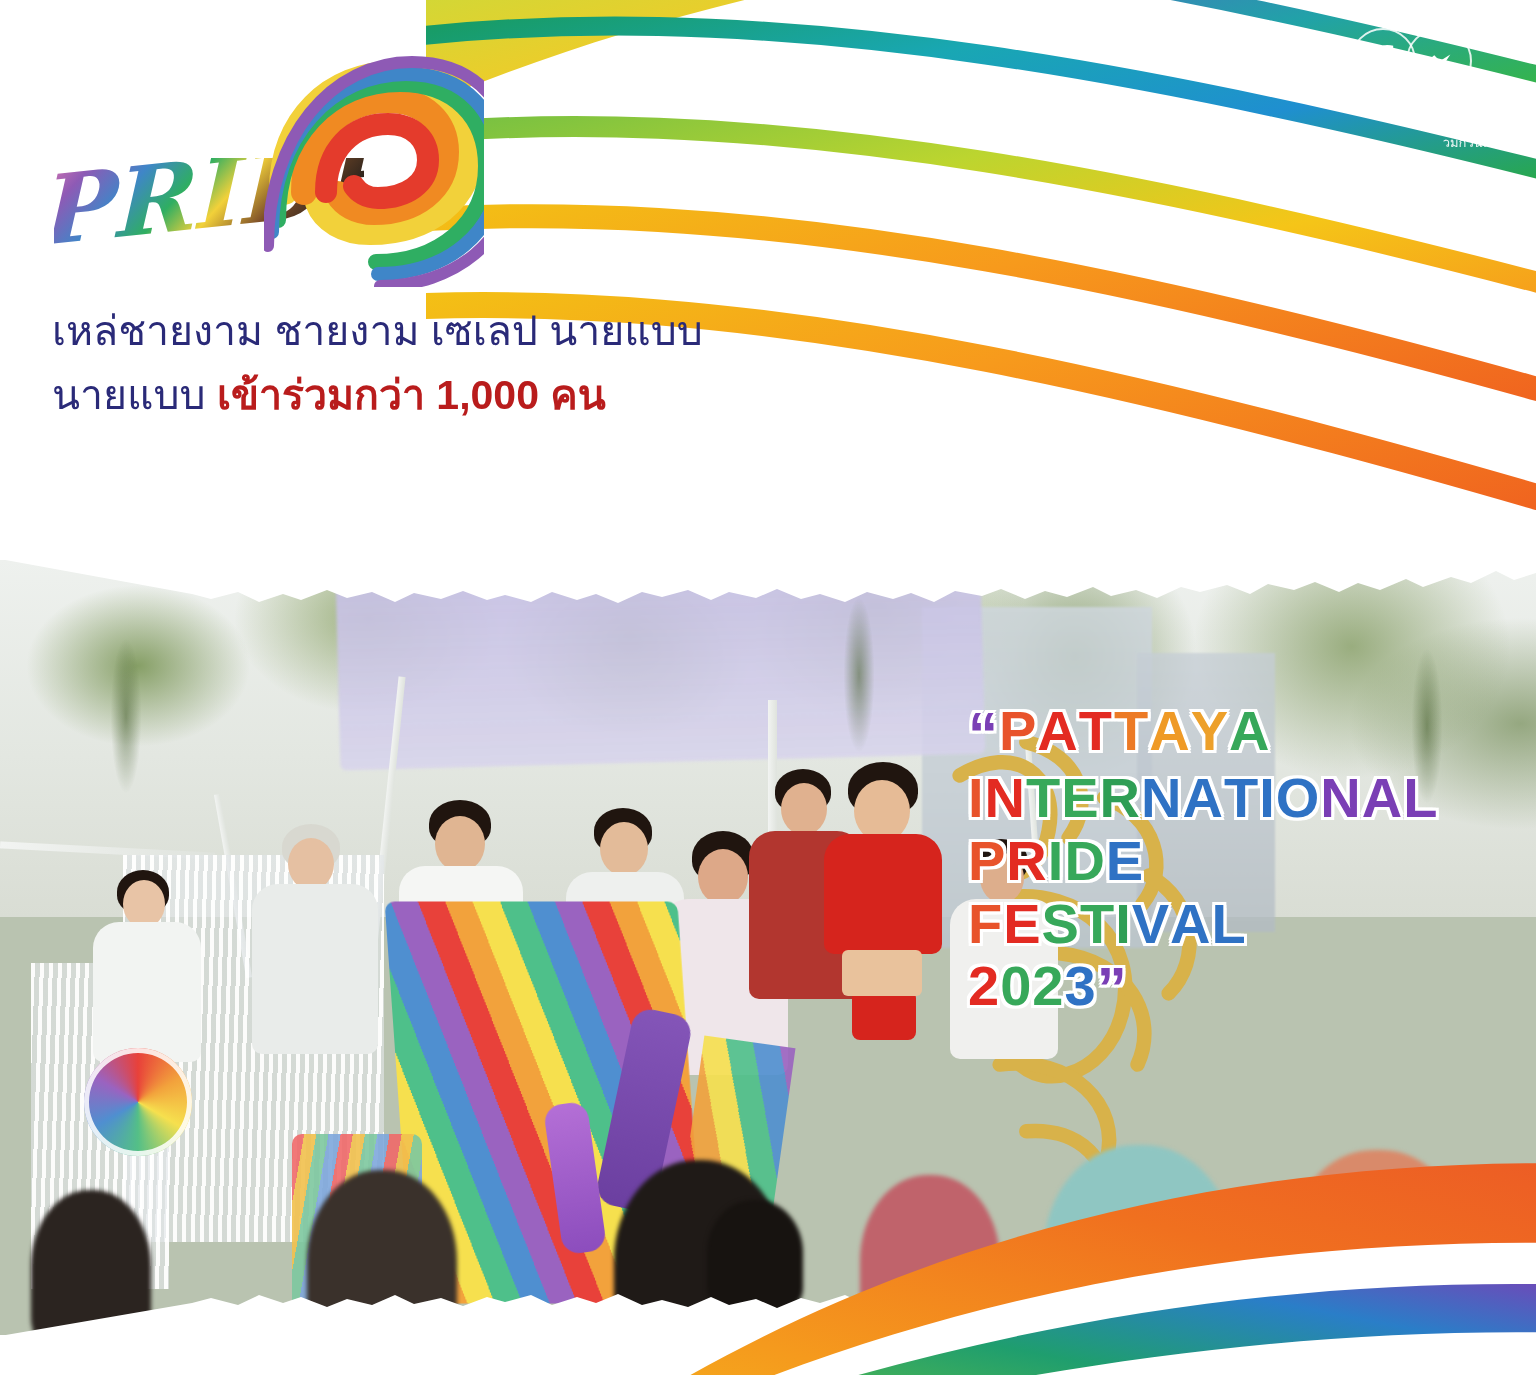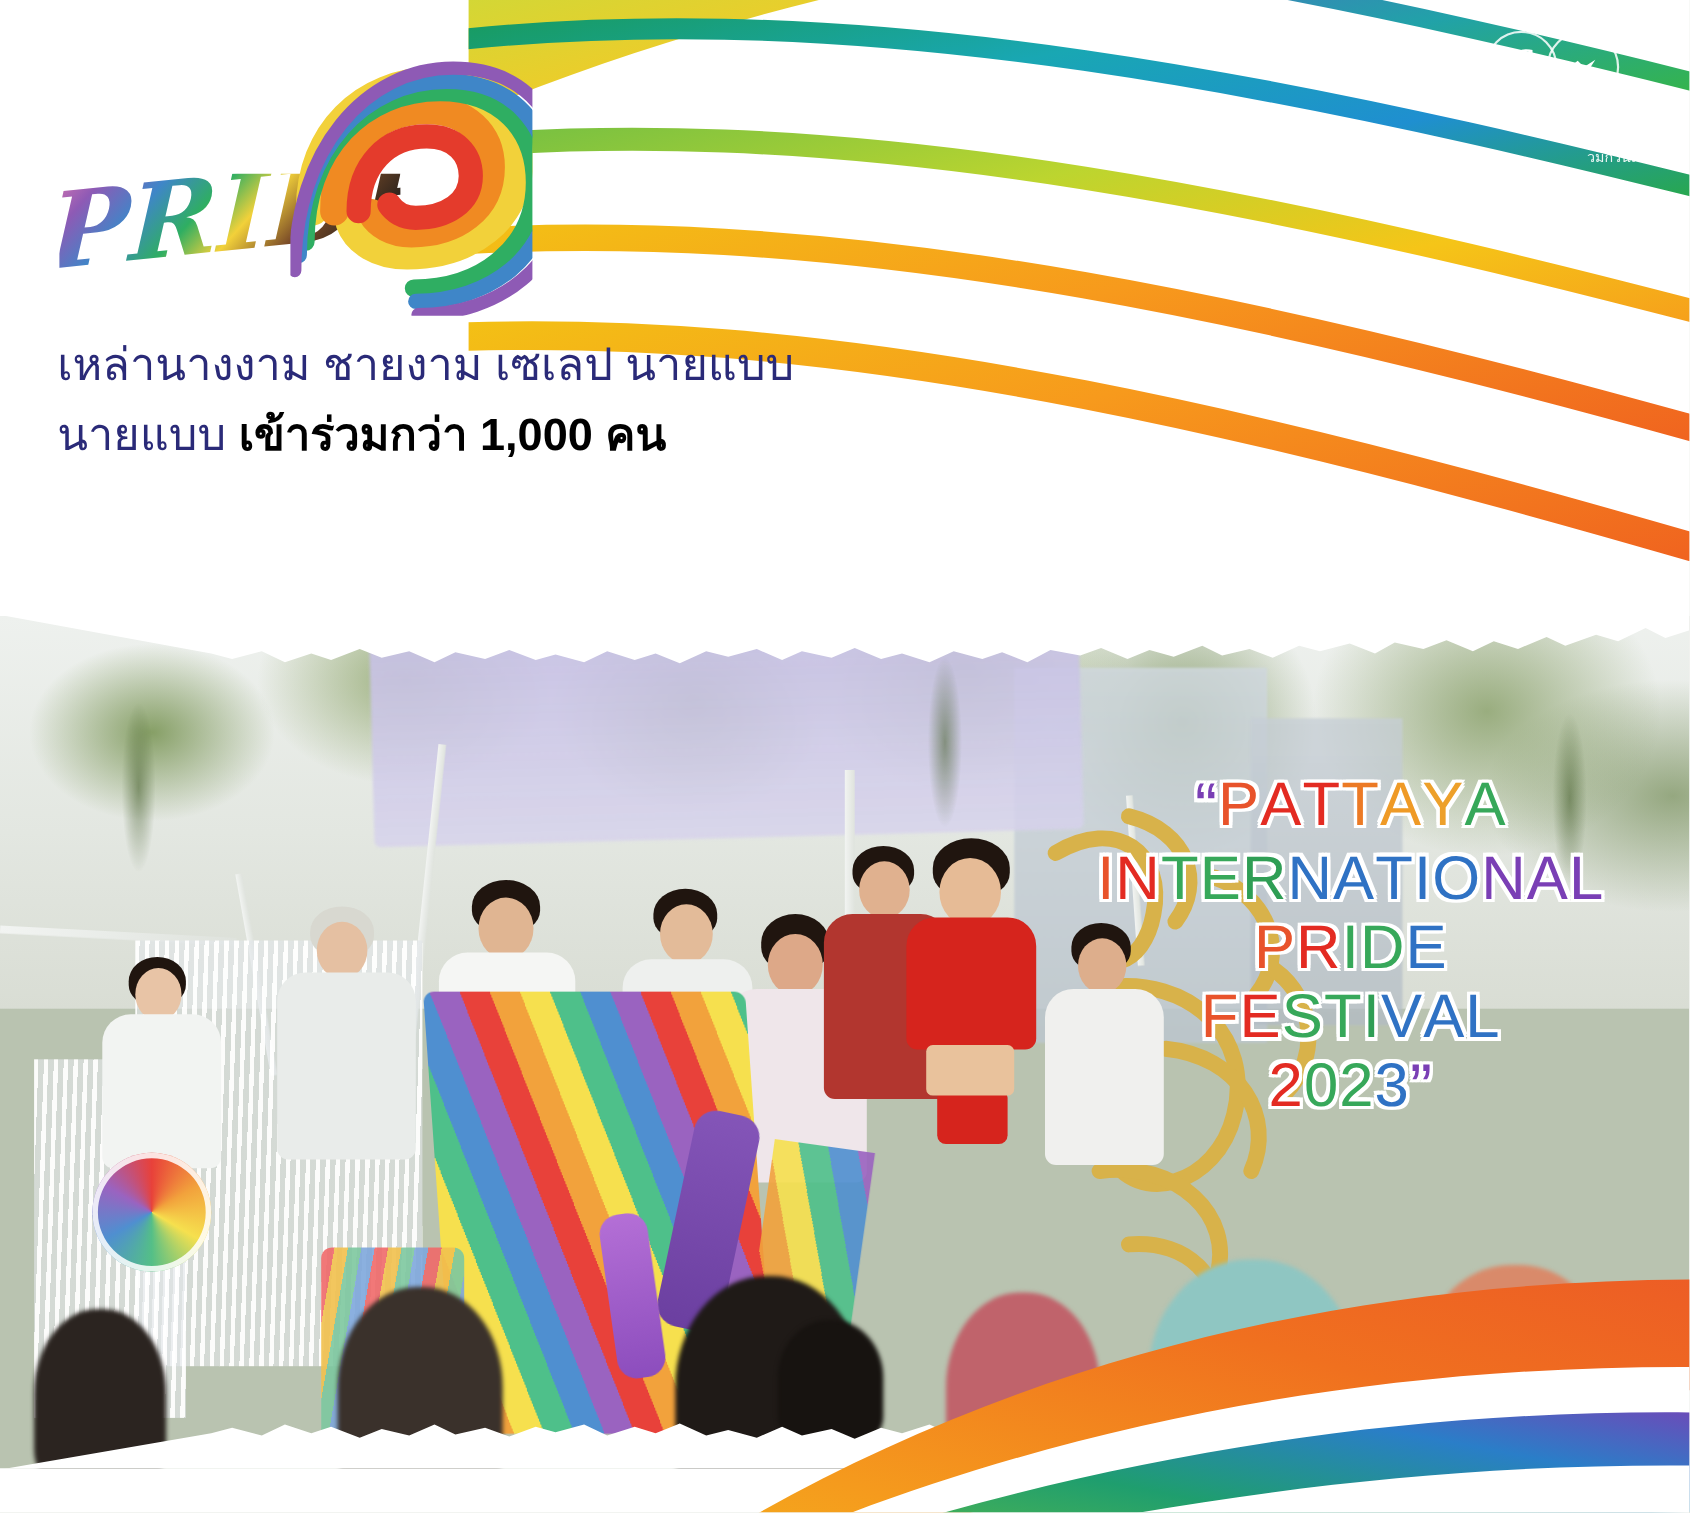--- a/index.html
+++ b/index.html
@@ -123,21 +123,21 @@
     white-space:nowrap;
   }
   .sub-line{
     font-size:41px;
     font-weight:400;
     color:#2a2a78;
     line-height:1.55;
     white-space:nowrap;
   }
   .sub-line .hl{
-    color:#000000;
+    color:#b91c1c;
     font-weight:700;
   }
 
   
   .photo-wrap{
     position:absolute;
     left:0; top:560px;
     width:1536px; height:775px;
     overflow:hidden;
   }
@@ -238,23 +238,22 @@
   }
   .torn-top{top:-1px;}
   .torn-bot{bottom:-1px;}
   .torn svg{display:block;width:100%;height:100%;}
 
   
   .fest-title{
     position:absolute;
     right:48px; top:700px;
     width:520px;
-    text-align:center;
     line-height:1.12;
-    font-weight:400;
+    font-weight:700;
     font-size:56px;
     letter-spacing:1px;
     text-shadow:
       -3px -3px 0 #fff, 3px -3px 0 #fff,
       -3px  3px 0 #fff, 3px  3px 0 #fff,
        0   -3px 0 #fff, 0    3px 0 #fff,
       -3px  0   0 #fff, 3px  0   0 #fff;
   }
   .fest-title .row{display:block;white-space:nowrap;}
   .fest-title .ch{display:inline-block;}
@@ -364,21 +363,21 @@
         <svg width="34" height="34" viewBox="0 0 36 36" aria-hidden="true">
           <path d="M4 19 L13 12 L19 18 L30 11 L21 25 L15 19 L6 26 Z" fill="#ffffff"></path>
         </svg>
       </div>
     </div>
     <div class="pm-thai">ทยา</div>
     <div class="pm-thai-sub">วมกวันเทิง</div>
   </div>
 
   <div class="headline">
-    <div class="sub-line">เหล่านางงาม ชายงาม เซเลป นายแบบ</div>
+    <div class="sub-line">เหล่ชายงาม ชายงาม เซเลป นายแบบ</div>
     <div class="sub-line">
       <span>นายแบบ </span><span class="hl">เข้าร่วมกว่า 1,000 คน</span>
     </div>
   </div>
 
   <div class="photo-wrap">
     <div class="photo">
       <div class="bg-sky"></div>
       <div class="bg-trees"></div>
       <div class="bg-building"></div>

